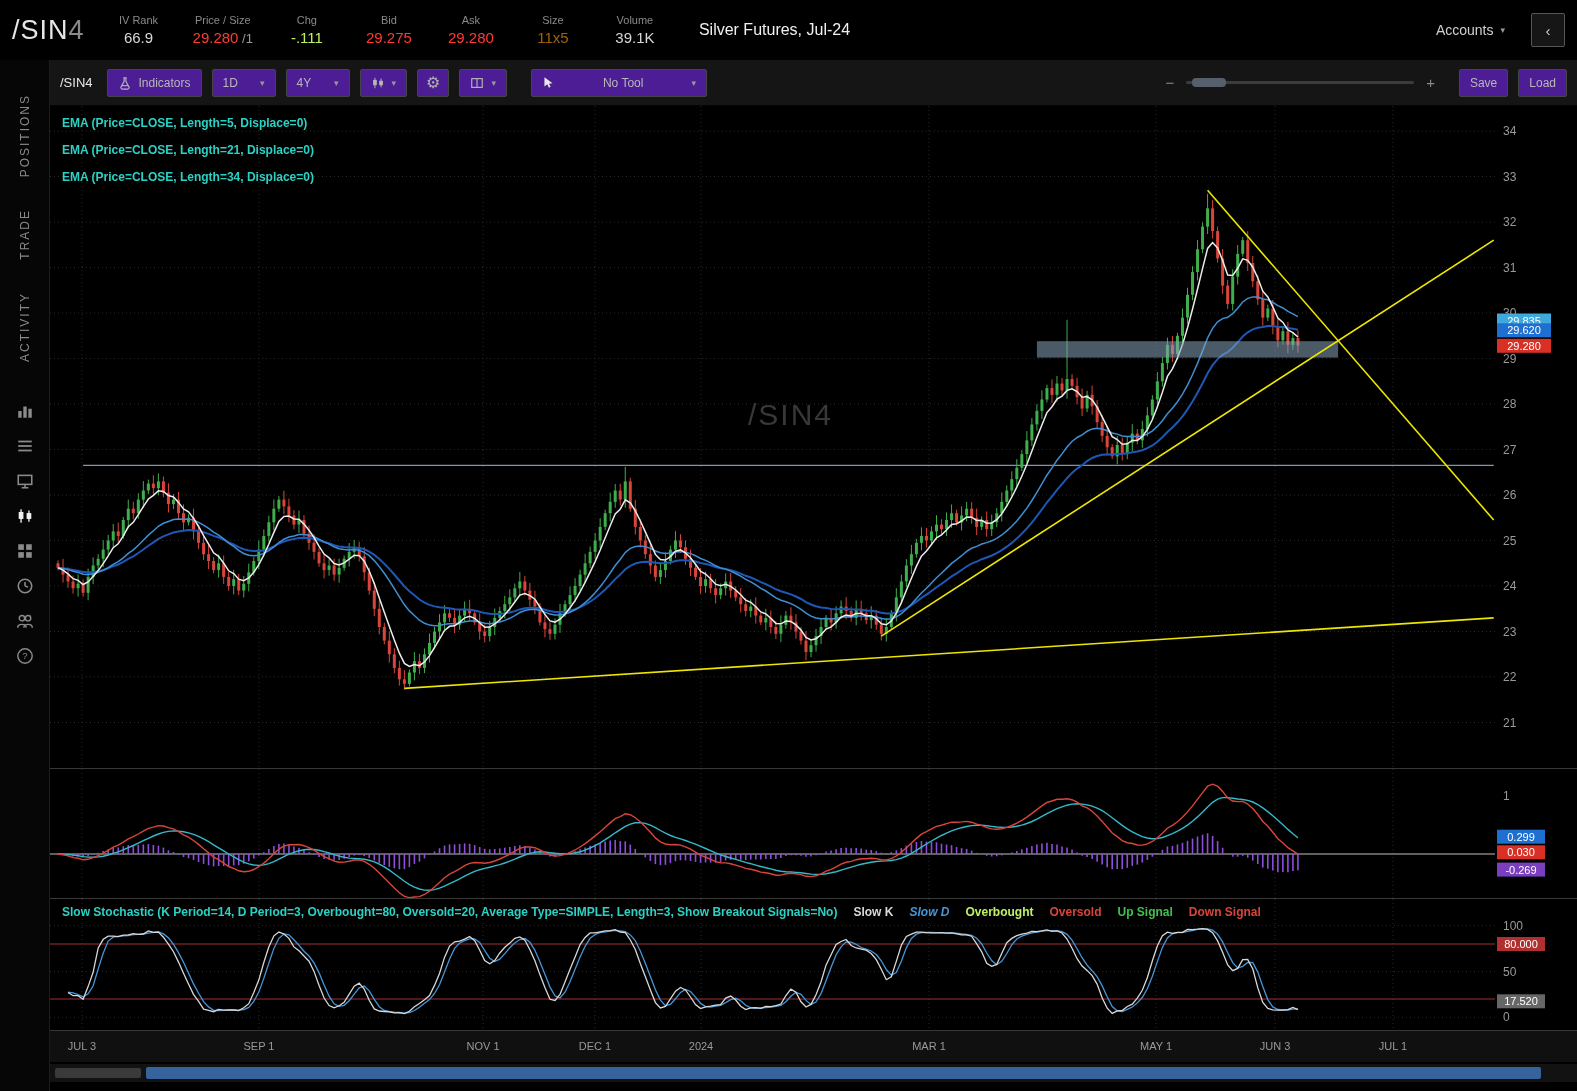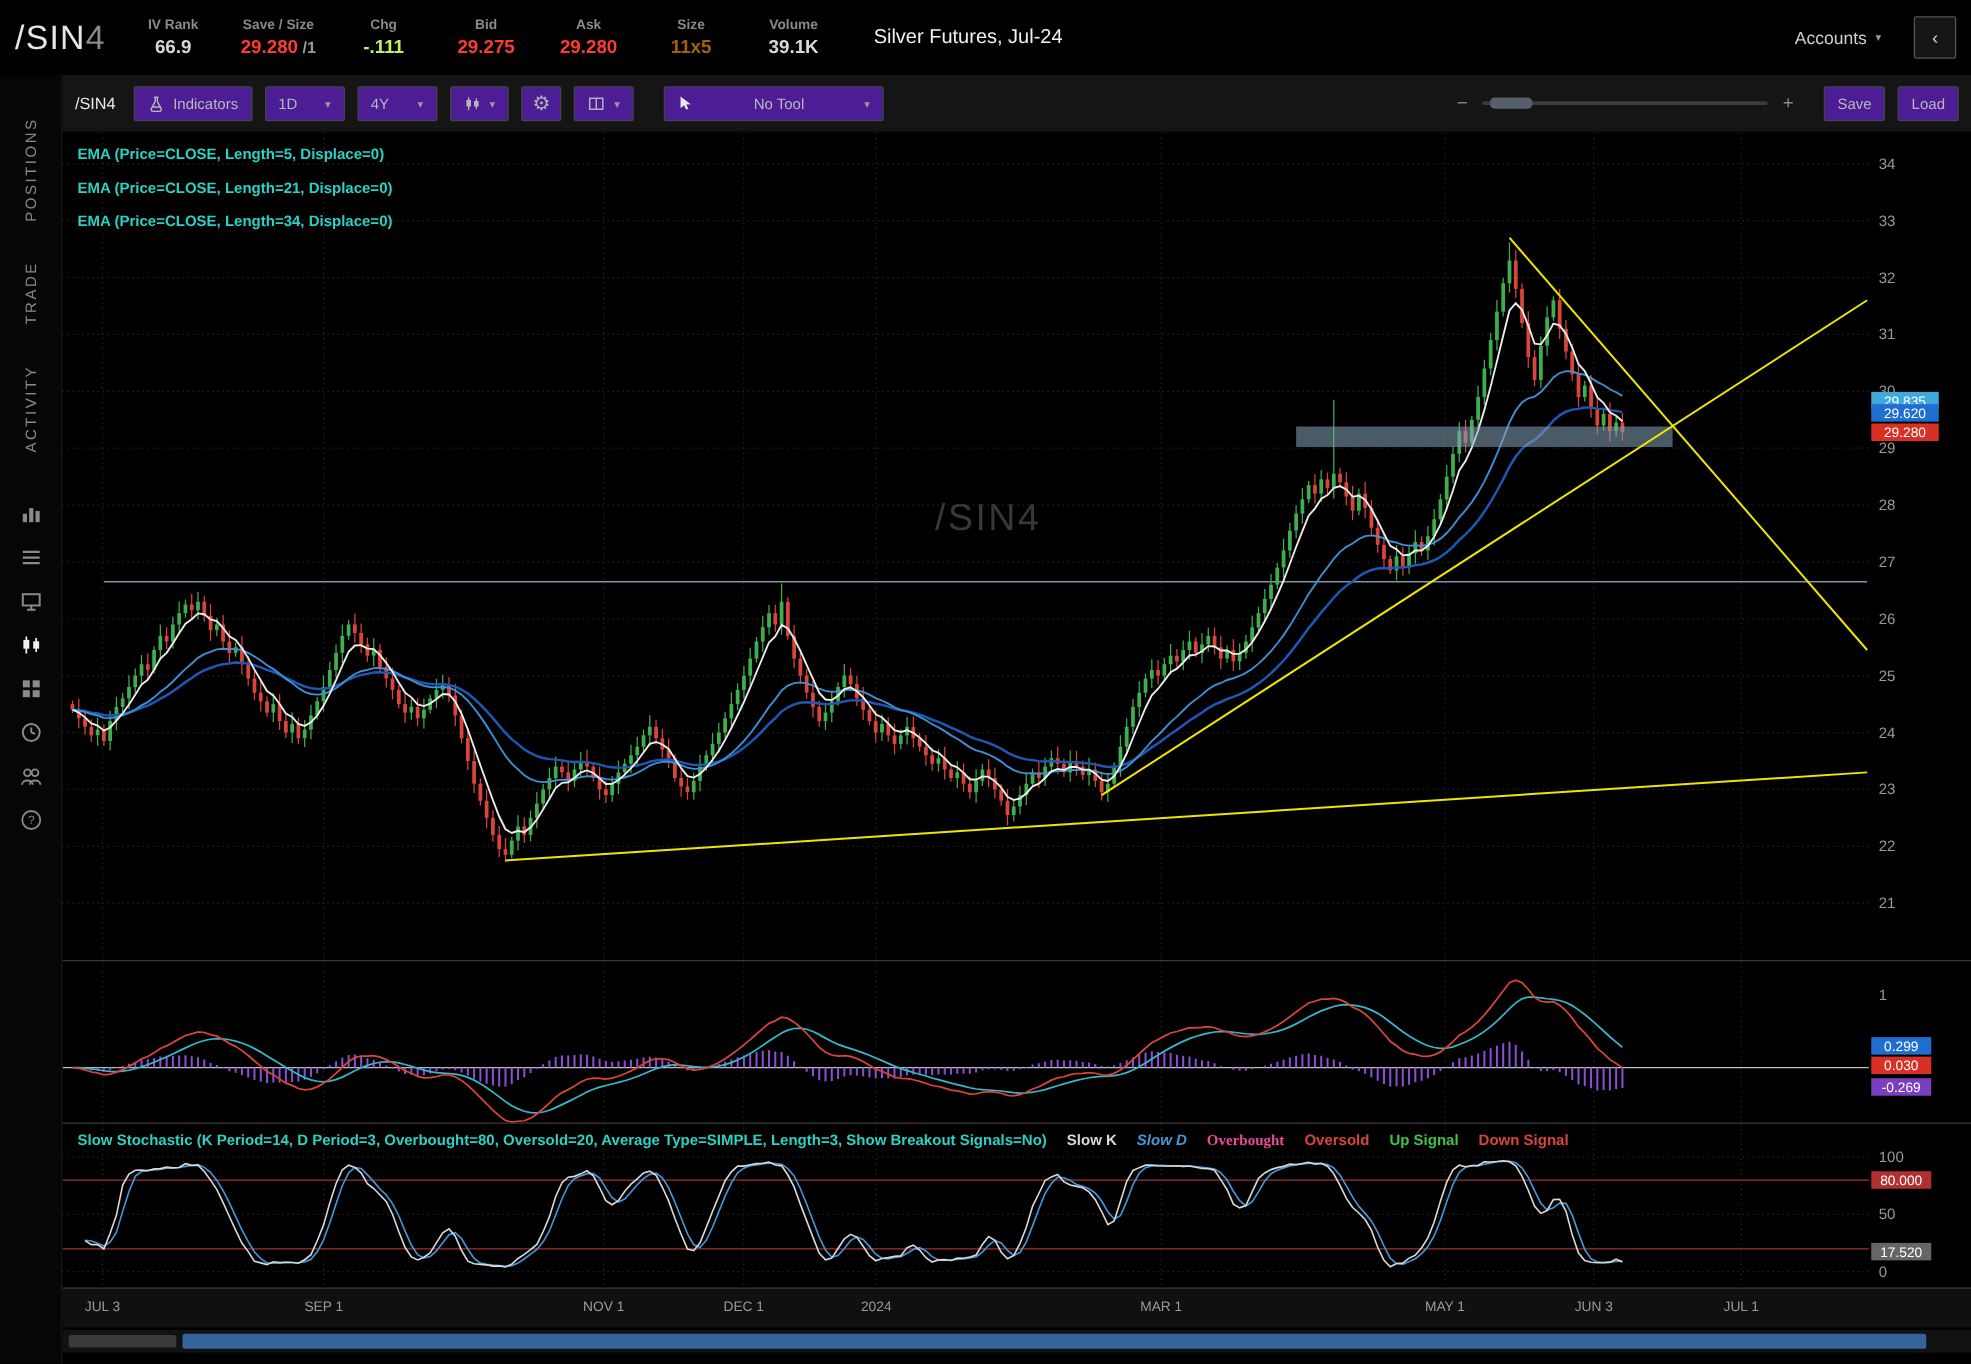--- a/index.html
+++ b/index.html
@@ -5,21 +5,21 @@
   * { margin:0; padding:0; box-sizing:border-box; }
   html,body { background:#000; }
   body { font-family:"Liberation Sans", sans-serif; color:#ccc; }
   #app { position:relative; width:1577px; height:1091px; background:#000; overflow:hidden; }
 
   
   #quote-header { position:absolute; left:0; top:0; width:1577px; height:60px; background:#000;
     display:flex; align-items:center; padding:0 12px; gap:26px; }
   .symbol { font-size:27px; letter-spacing:1px; }
   .symbol .pfx { color:#e6e6e6; } .symbol .sfx { color:#8a8a8a; }
-  .qf { text-align:center; min-width:56px;font-weight:bold; }
+  .qf { text-align:center; min-width:56px; }
   .qf .lbl { font-size:11px; color:#8a8a8a; margin-bottom:3px; }
   .qf .val { font-size:15px; color:#d8d8d8; }
   .qf .sfx2 { font-size:13px; color:#9a9a9a; }
   .desc { font-size:16px; color:#f0f0f0; margin-left:10px; white-space:nowrap; }
   .hspacer { flex:1; }
   .accounts { display:flex; align-items:center; gap:7px; color:#d0d0d0; font-size:14px; cursor:pointer; }
   .caret { font-size:9px; color:#9a9a9a; }
   .collapse-btn { width:34px; height:34px; background:#161616; border:1px solid #555; color:#ccc;
     font-size:15px; border-radius:2px; cursor:pointer; }
 
@@ -80,21 +80,21 @@
 
   <header id="quote-header">
     <div class="symbol">
       <span class="pfx">/SIN</span><span class="sfx">4</span>
     </div>
     <div class="qf">
       <div class="lbl">IV Rank</div>
       <div class="val"><span style="color: rgb(216, 216, 216);">66.9</span><span class="sfx2"></span></div>
     </div>
     <div class="qf">
-      <div class="lbl">Save / Size</div>
+      <div class="lbl">Price / Size</div>
       <div class="val"><span style="color: rgb(255, 59, 48);">29.280</span><span class="sfx2"> /1</span></div>
     </div>
     <div class="qf">
       <div class="lbl">Chg</div>
       <div class="val"><span style="color: #bef264; text-align: center;">-.111</span></div>
     </div>
     <div class="qf">
       <div class="lbl">Bid</div>
       <div class="val"><span style="color: rgb(255, 59, 48);">29.275</span></div>
     </div>
@@ -1076,21 +1076,21 @@
           <text x="1453" y="122.336" class="axis-label">0</text>
           <rect x="1447" y="38.0" width="48" height="14" fill="#b03030"></rect>
           <text x="1471" y="49.0" class="badge-text" text-anchor="middle">80.000</text>
           <rect x="1447" y="95.3" width="48" height="14" fill="#666666"></rect>
           <text x="1471" y="106.3" class="badge-text" text-anchor="middle">17.520</text>
         </svg>
       <div class="legend">
         <span style="color: rgb(43, 209, 196);">Slow Stochastic (K Period=14, D Period=3, Overbought=80, Oversold=20, Average Type=SIMPLE, Length=3, Show Breakout Signals=No)</span>
         <span style="color: rgb(216, 216, 216);">Slow K</span>
         <span style="color: rgb(69, 150, 217); font-style: italic;">Slow D</span>
-        <span style="color: #ec4899; font-family: Liberation Serif, serif;">Overbought</span>
+        <span style="color: #bef264;">Overbought</span>
         <span style="color: rgb(217, 69, 58);">Oversold</span>
         <span style="color: rgb(63, 194, 76);">Up Signal</span>
         <span style="color: rgb(217, 69, 58);">Down Signal</span>
       </div>
     </section>
 
     <div id="time-axis">
         <span class="t-label" style="left: 32px;">JUL 3</span>
         <span class="t-label" style="left: 209px;">SEP 1</span>
         <span class="t-label" style="left: 433px;">NOV 1</span>

